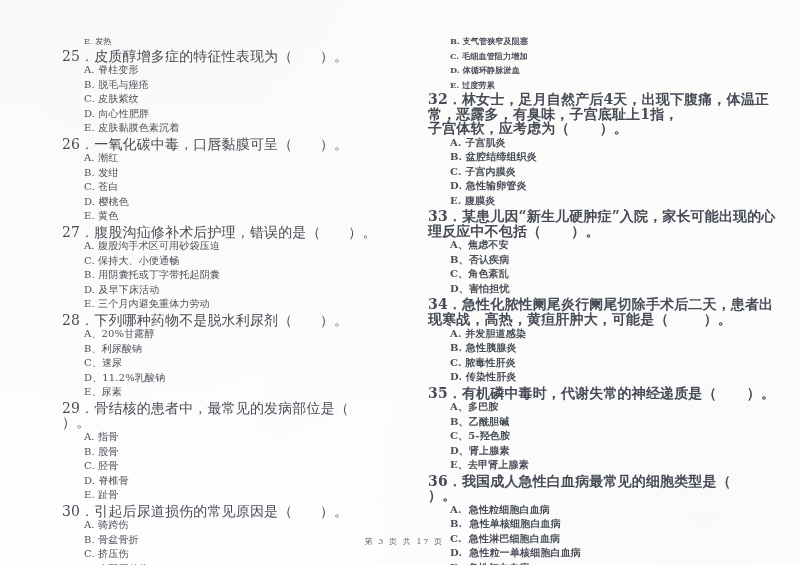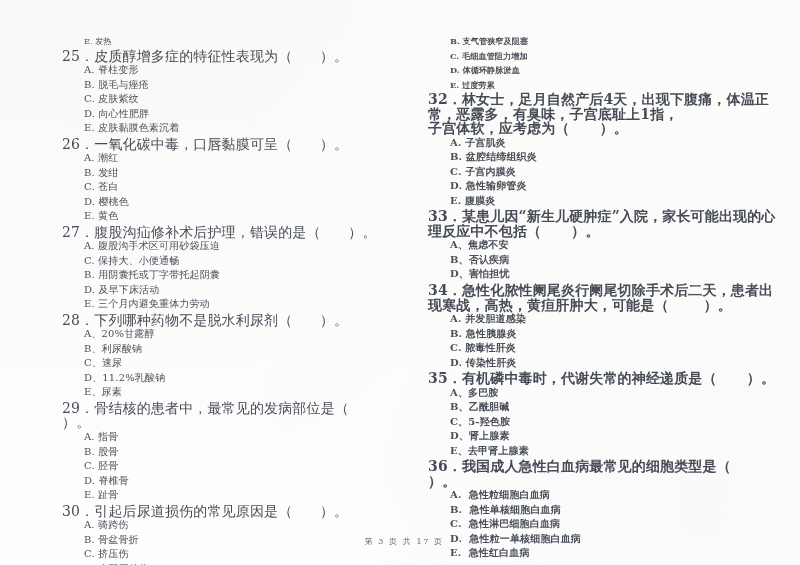--- a/index.html
+++ b/index.html
@@ -192,20 +192,21 @@
           <li class="opt">D. 急性输卵管炎</li>
           <li class="opt">E. 腹膜炎</li>
         </ul>
       </div>
 
       <div class="q">
         <div class="q-text">33．某患儿因“新生儿硬肿症”入院，家长可能出现的心理反应中不包括（      ）。</div>
         <ul class="opts">
           <li class="opt">A、焦虑不安</li>
           <li class="opt">B、否认疾病</li>
+          <li class="opt">C、角色紊乱</li>
           <li class="opt">D、害怕担忧</li>
         </ul>
       </div>
 
       <div class="q">
         <div class="q-text">34．急性化脓性阑尾炎行阑尾切除手术后二天，患者出现寒战，高热，黄疸肝肿大，可能是（       ）。</div>
         <ul class="opts">
           <li class="opt">A. 并发胆道感染</li>
           <li class="opt">B. 急性胰腺炎</li>
           <li class="opt">C. 脓毒性肝炎</li>

